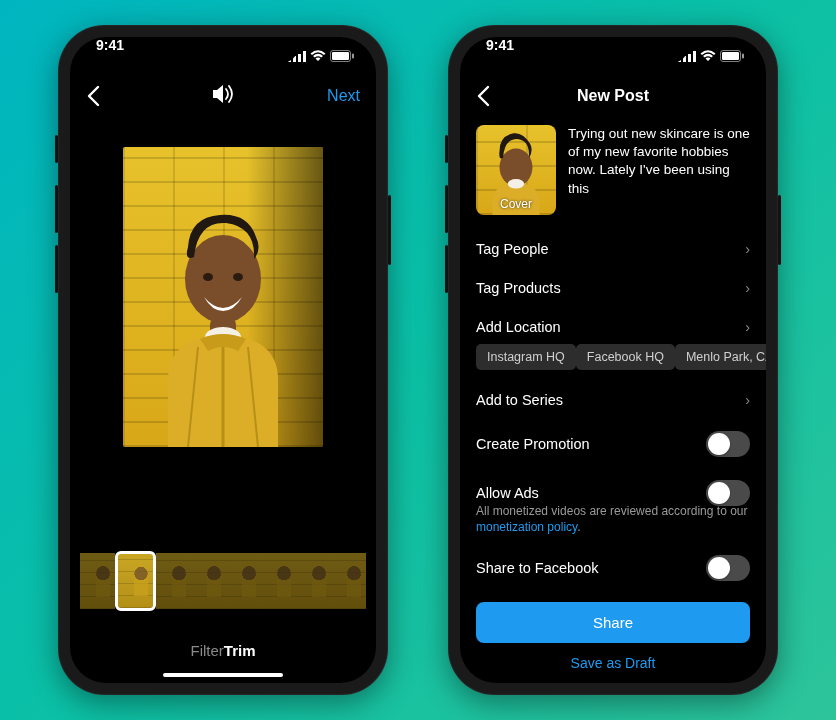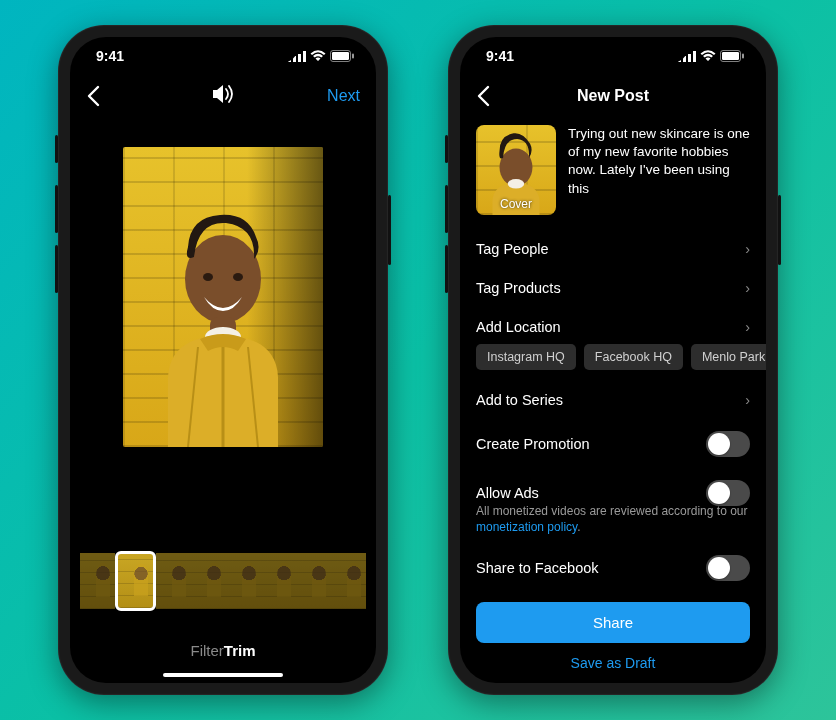--- a/index.html
+++ b/index.html
@@ -53,21 +53,20 @@
     height: 26px;
     background: #000;
     border-bottom-left-radius: 16px;
     border-bottom-right-radius: 16px;
     z-index: 20;
   }
 
   .status-bar {
     height: 38px;
     display: flex;
-    align-items: center;
     justify-content: space-between;
     padding: 0 22px 0 26px;
     font-size: 14px;
     font-weight: 600;
     position: relative;
     z-index: 10;
   }
   .status-icons {
     display: flex;
     align-items: center;
@@ -225,21 +224,20 @@
     font-size:12px;
     color:#9a9a9a;
     padding: 0 16px 8px 16px;
     margin-top:-6px;
     line-height:1.3;
   }
   .sub-note .link { color:#1e9bf0; }
 
   .chip-row {
     display:flex;
-    gap:8px;
     padding: 0 16px 10px 16px;
     margin-top:-2px;
   }
   .chip-row.scroll { overflow:hidden; }
   .chip {
     background:#2d2d2d;
     color:#d0d0d0;
     font-size:12.5px;
     padding: 6px 11px;
     border-radius: 5px;

